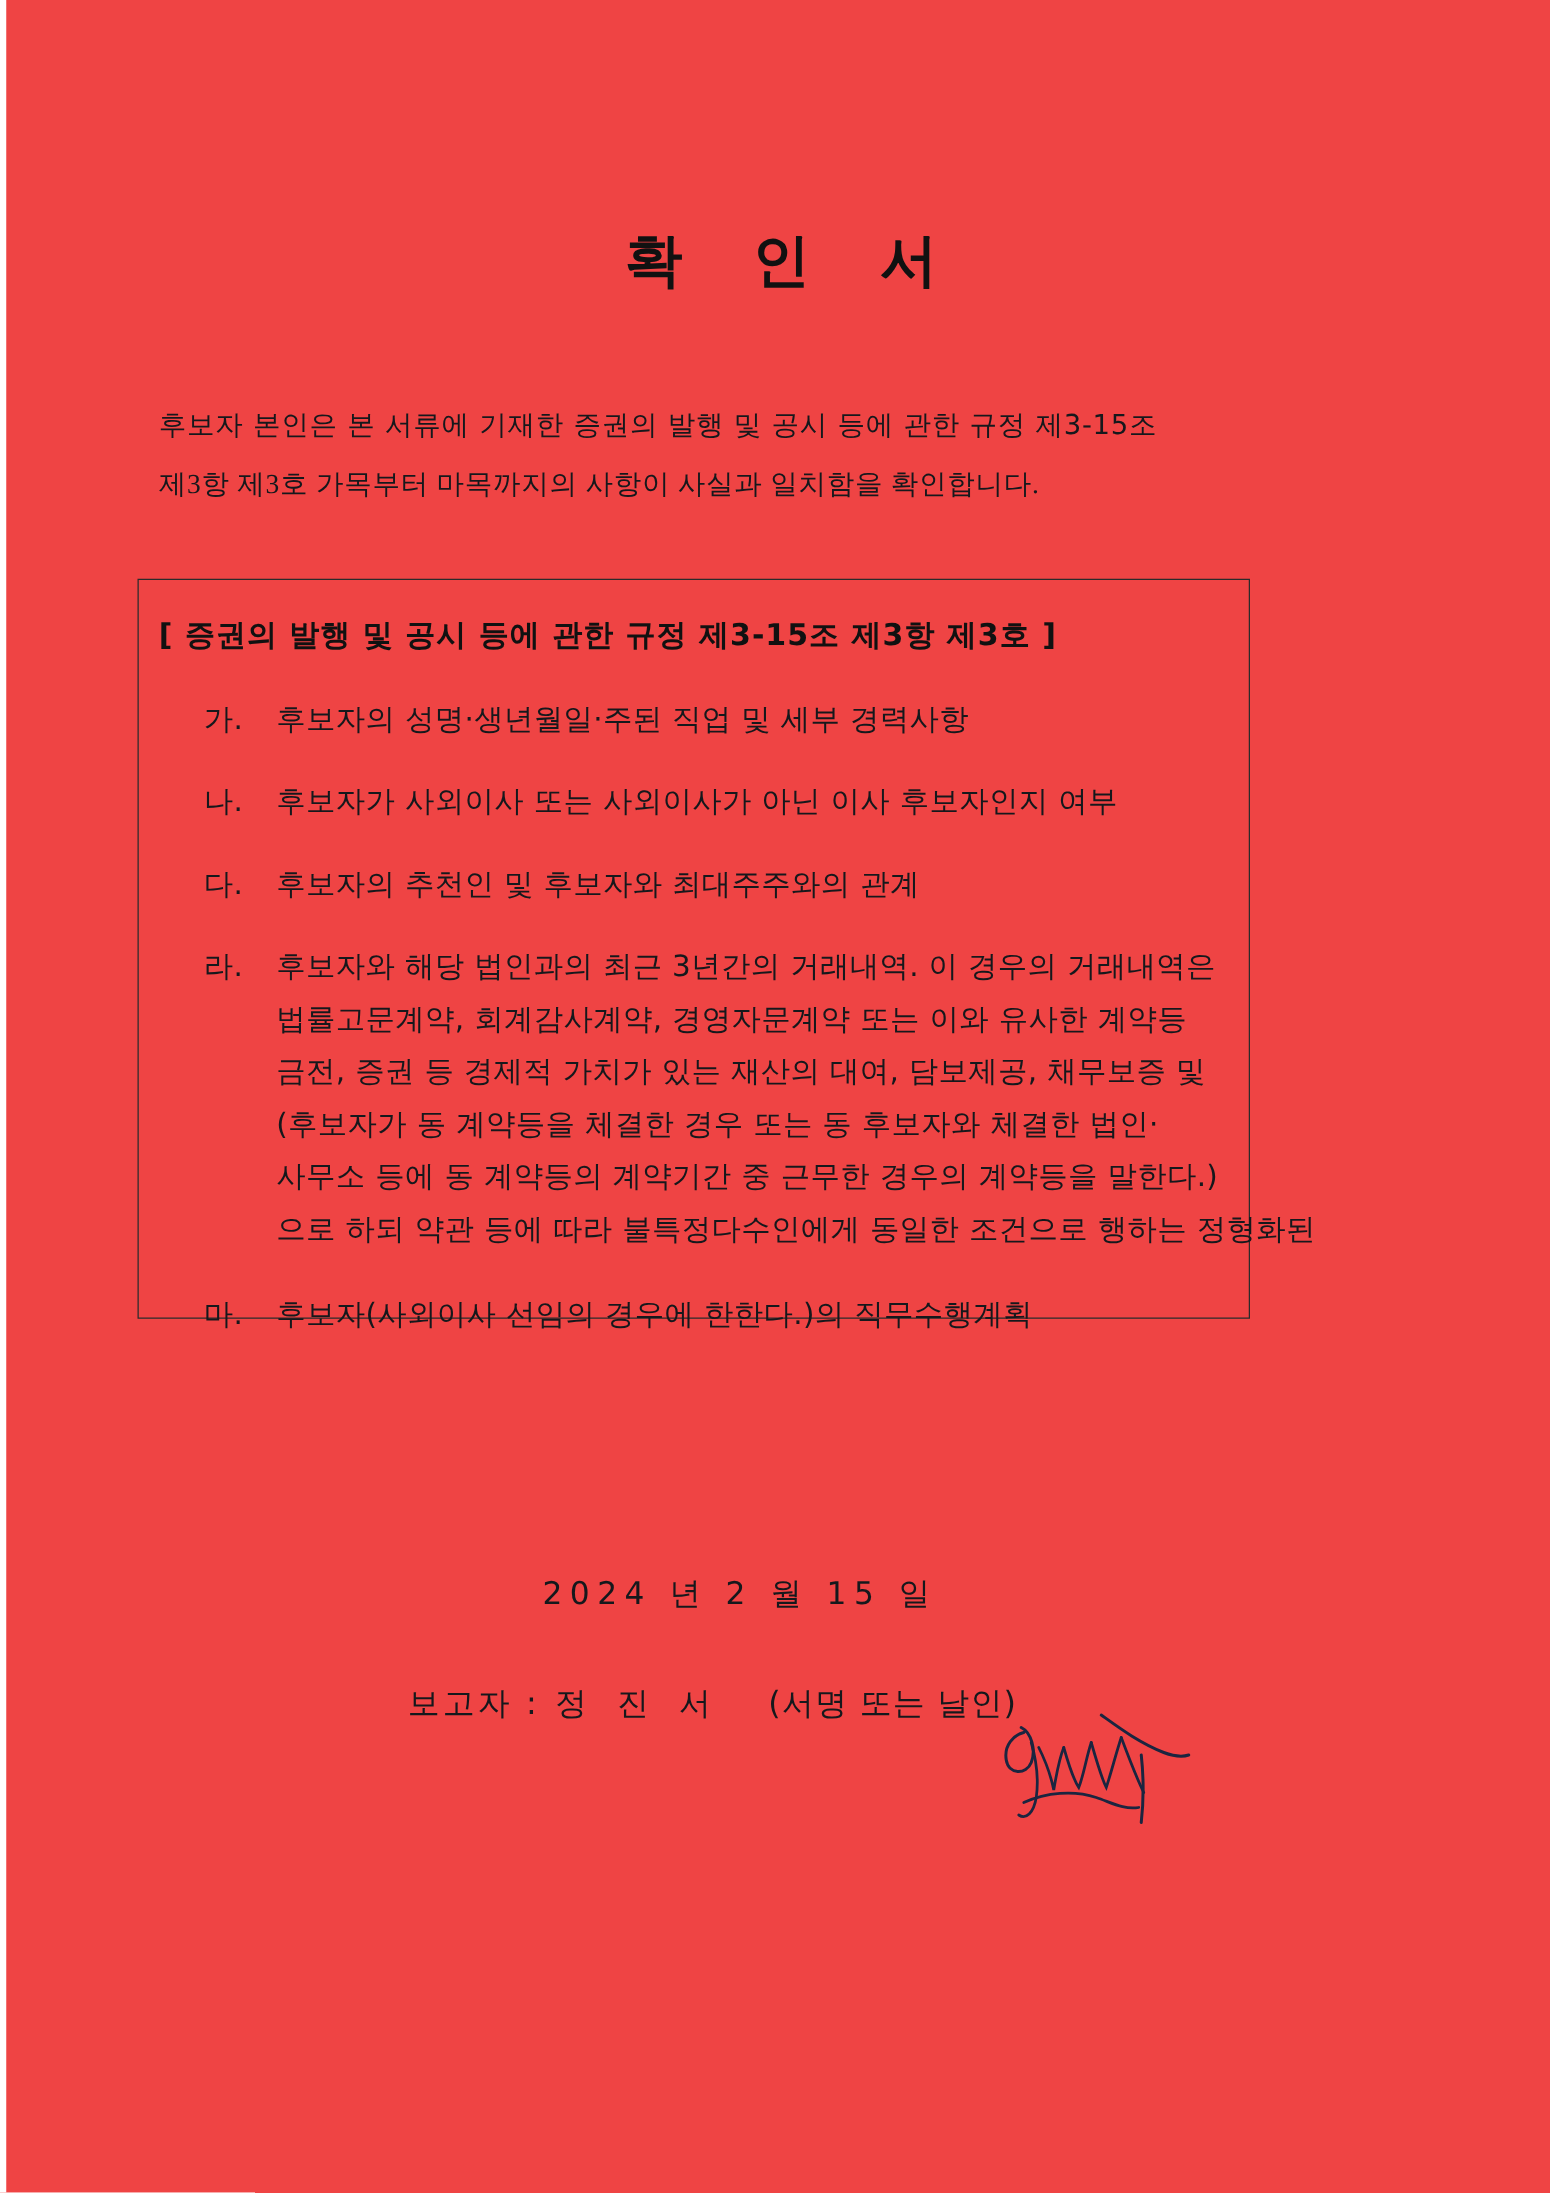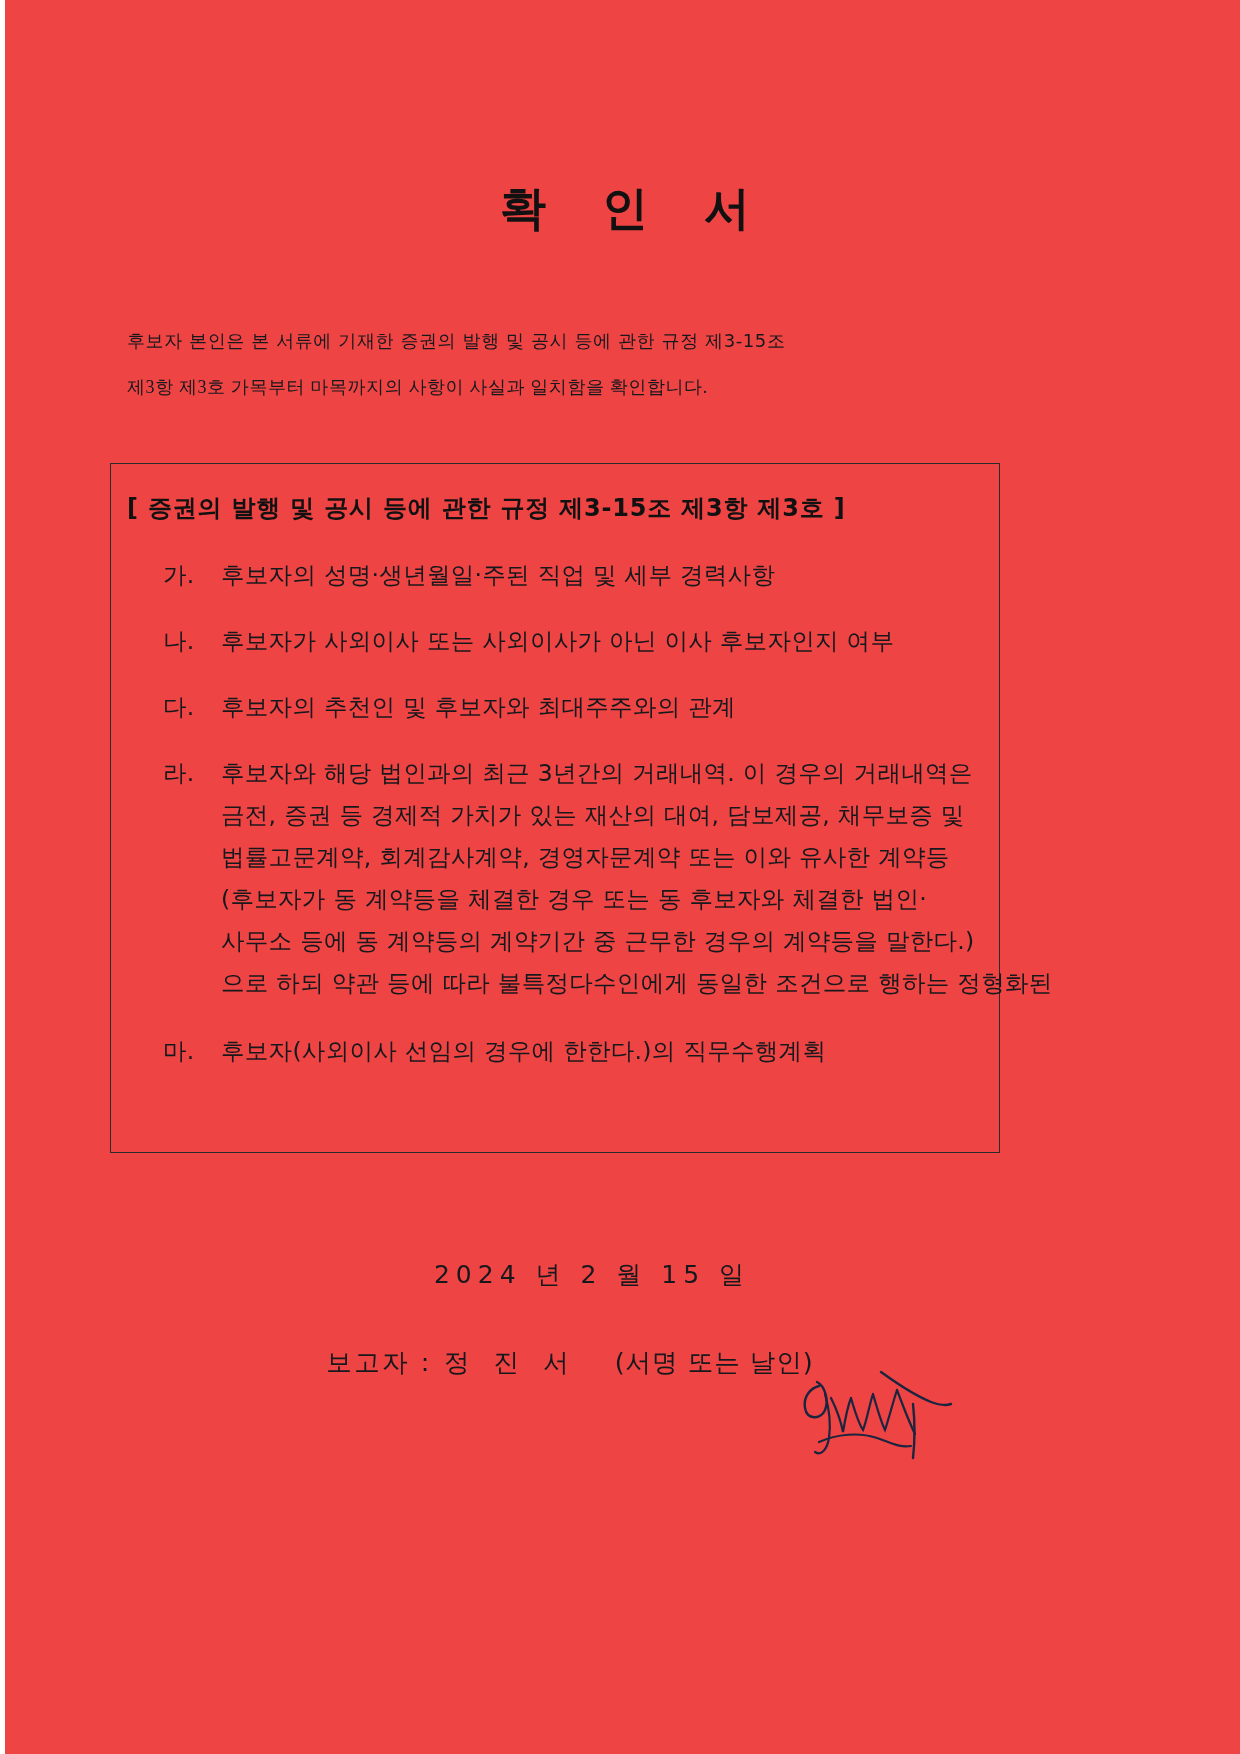--- a/index.html
+++ b/index.html
@@ -34,36 +34,36 @@
     letter-spacing: 20px;
     text-indent: 20px;
     color: #111111;
     font-family: "DejaVu Serif", "Liberation Serif", serif;
   }
   .intro {
     position: absolute;
     top: 318px;
     left: 122px;
     width: 1002px;
-    font-size: 18px;
+    font-size: 22px;
     line-height: 46px;
     letter-spacing: 0.6px;
     color: #15181c;
     text-align: justify;
   }
   .intro .line2 {
     display: block;
     font-family: Liberation Serif, serif;
   }
   .reg-box {
     position: absolute;
     top: 463px;
     left: 105px;
     width: 890px;
-    height: 690px;
+    height: 592px;
     border: 1.6px solid #2b2b2b;
     box-sizing: border-box;
     background: transparent;
   }
   .reg-heading {
     position: absolute;
     top: 28px;
     left: 16px;
     font-size: 24px;
     font-weight: 700;
@@ -175,22 +175,22 @@
         <div class="clause-marker">다.</div>
         <div class="clause-text">
           <span class="ln">후보자의 추천인 및 후보자와 최대주주와의 관계</span>
         </div>
       </div>
 
       <div class="clause tall">
         <div class="clause-marker">라.</div>
         <div class="clause-text">
           <span class="ln">후보자와 해당 법인과의 최근 3년간의 거래내역. 이 경우의 거래내역은</span>
+          <span class="ln">법률고문계약, 회계감사계약, 경영자문계약 또는 이와 유사한 계약등</span>
           <span class="ln">금전, 증권 등 경제적 가치가 있는 재산의 대여, 담보제공, 채무보증 및</span>
-          <span class="ln">법률고문계약, 회계감사계약, 경영자문계약 또는 이와 유사한 계약등</span>
           <span class="ln">(후보자가 동 계약등을 체결한 경우 또는 동 후보자와 체결한 법인·</span>
           <span class="ln">사무소 등에 동 계약등의 계약기간 중 근무한 경우의 계약등을 말한다.)</span>
           <span class="ln">으로 하되 약관 등에 따라 불특정다수인에게 동일한 조건으로 행하는 정형화된</span>
         </div>
       </div>
 
       <div class="clause">
         <div class="clause-marker">마.</div>
         <div class="clause-text">
           <span class="ln">후보자(사외이사 선임의 경우에 한한다.)의 직무수행계획</span>

